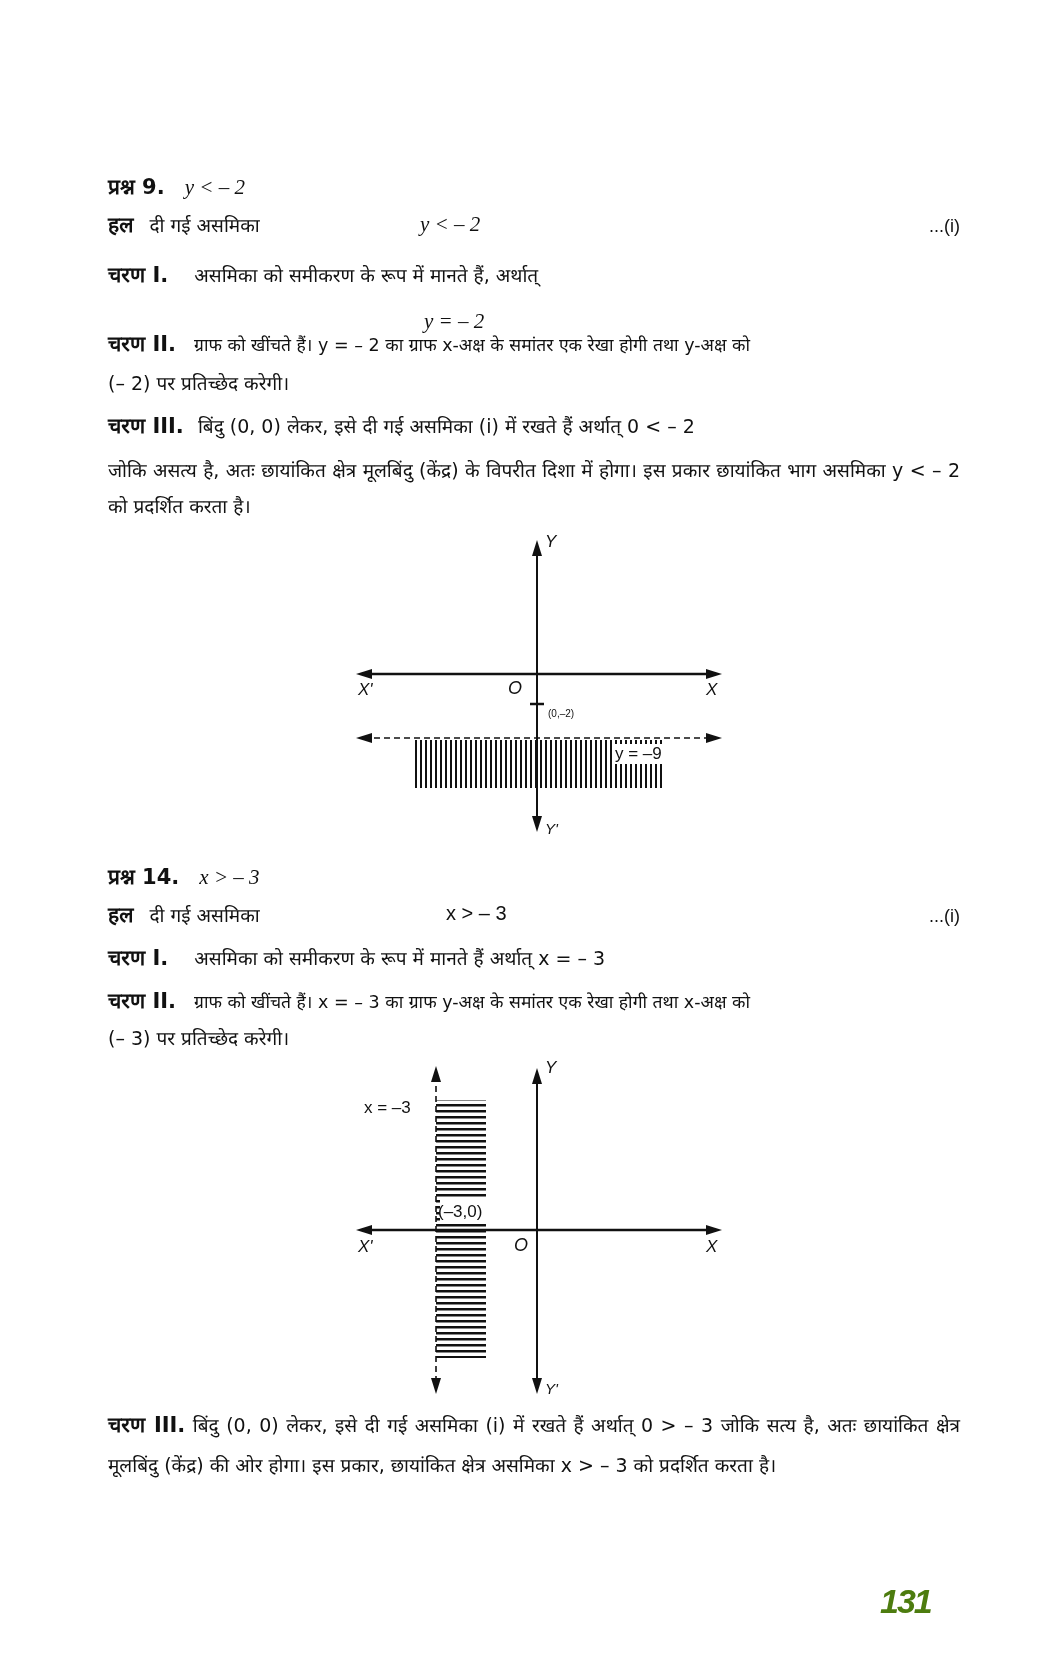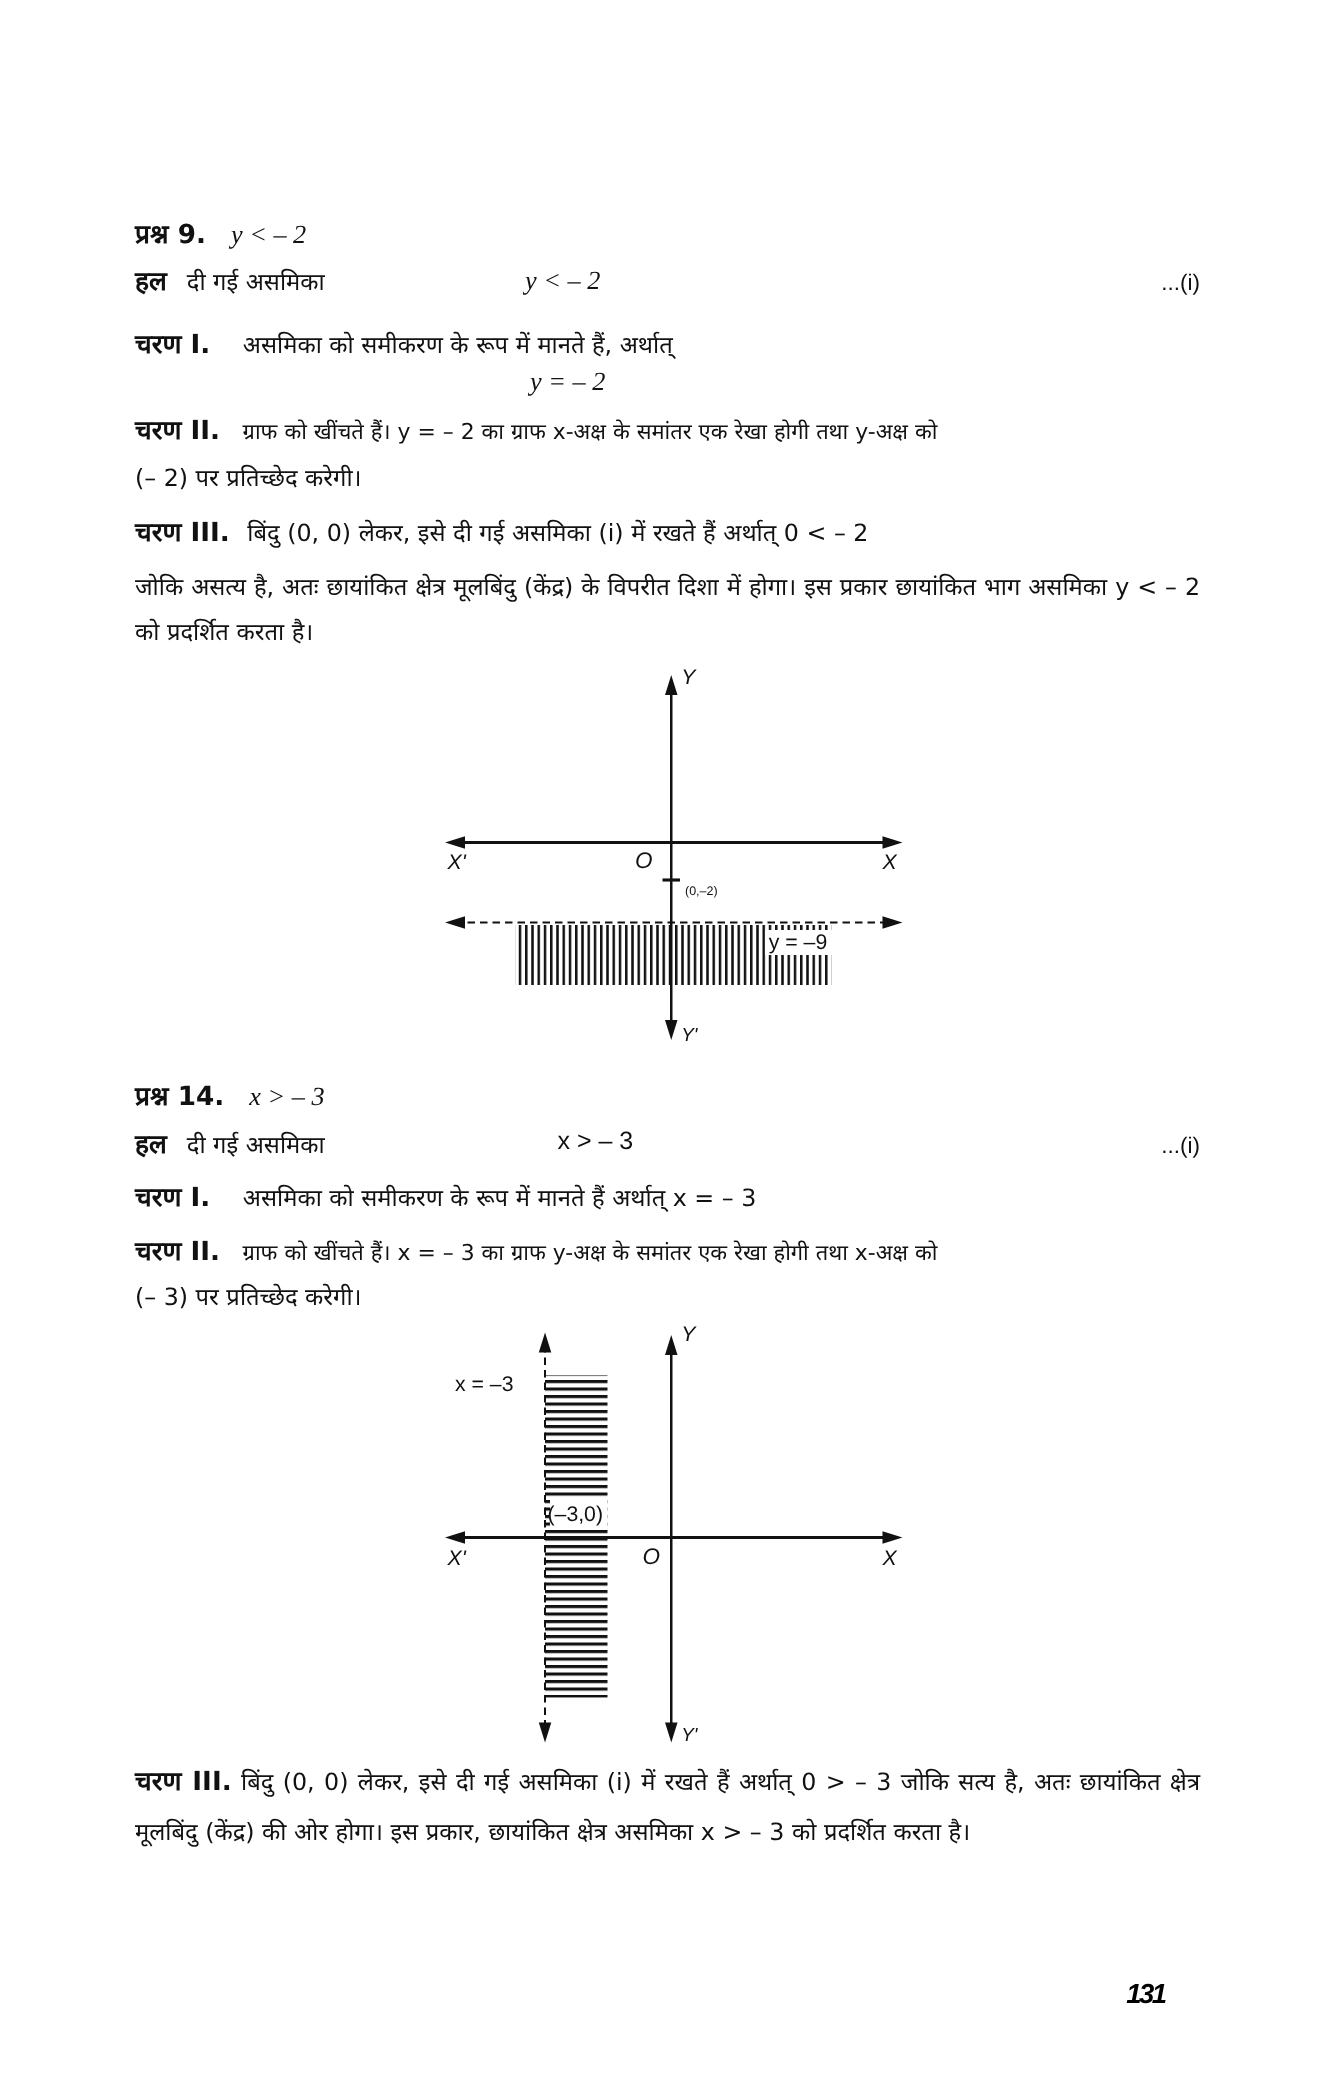--- a/index.html
+++ b/index.html
@@ -5,22 +5,22 @@
     html, body { margin: 0; padding: 0; background: #ffffff; }
     body { width: 1055px; height: 1663px; position: relative; overflow: hidden;
            font-family: "DejaVu Sans", sans-serif; color: #111; }
     .line { position: absolute; left: 108px; font-size: 19px; line-height: 26px; white-space: nowrap; }
     .b { font-weight: bold; font-size: 21px; }
     .math { font-family: "Liberation Serif", serif; font-style: italic; font-size: 21px; }
     .mathu { font-family: "Liberation Sans", sans-serif; font-size: 20px; }
     .ref { position: absolute; right: 95px; font-family: "Liberation Sans", sans-serif; font-size: 18px; }
     .just { position: absolute; left: 108px; width: 852px; font-size: 19px; line-height: 26px;
             text-align: justify; text-align-last: left; }
-    .pagenum { position: absolute; left: 901px; top: 1582px; font-family: "Liberation Sans", sans-serif;
-               font-weight: bold; font-style: italic; font-size: 22px; color: #000000; letter-spacing: -2px; }
+    .pagenum { position: absolute; left: 880px; top: 1582px; font-family: "Liberation Sans", sans-serif;
+               font-weight: bold; font-style: italic; font-size: 34px; color: #4d7c0f; letter-spacing: -2px; }
     svg { position: absolute; left: 0; top: 0; }
     .lbli { font-family: "Liberation Sans", sans-serif; font-style: italic; font-size: 17px; fill: #111; }
   </style>
 </head>
 <body>
 
 <div class="line" style="top:174px;">
   <span class="b">प्रश्न 9.</span>
   <span class="math" style="margin-left:14px;">y &lt; – 2</span>
 </div>
@@ -28,21 +28,21 @@
   <span class="b">हल</span>
   <span style="margin-left:10px;">दी गई असमिका</span>
 </div>
 <span class="math" style="position:absolute;left:420px;top:212px;">y &lt; – 2</span>
 <span class="ref" style="top:216px;">...(i)</span>
 
 <div class="line" style="top:262px;">
   <span class="b">चरण I.</span>
   <span style="margin-left:20px;">असमिका को समीकरण के रूप में मानते हैं, अर्थात्</span>
 </div>
-<span class="math" style="position:absolute;left:424px;top:293px;">y = – 2</span>
+<span class="math" style="position:absolute;left:424px;top:309px;">y = – 2</span>
 
 <div class="line" style="top:331px;">
   <span class="b">चरण II.</span>
   <span style="margin-left:12px;font-size:17.5px;">ग्राफ को खींचते हैं। y = – 2 का ग्राफ x-अक्ष के समांतर एक रेखा होगी तथा y-अक्ष को</span>
 </div>
 <div class="line" style="top:370px;">(– 2) पर प्रतिच्छेद करेगी।</div>
 
 <div class="line" style="top:413px;">
   <span class="b">चरण III.</span>
   <span style="margin-left:8px;">बिंदु (0, 0) लेकर, इसे दी गई असमिका (i) में रखते हैं अर्थात्   0 &lt; – 2</span>

